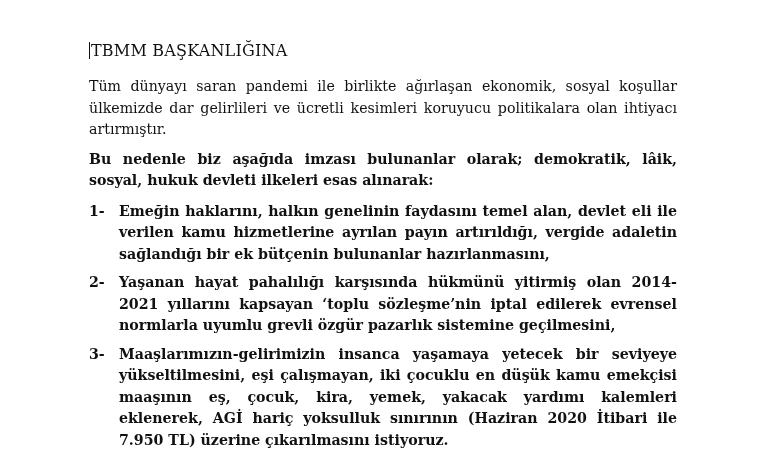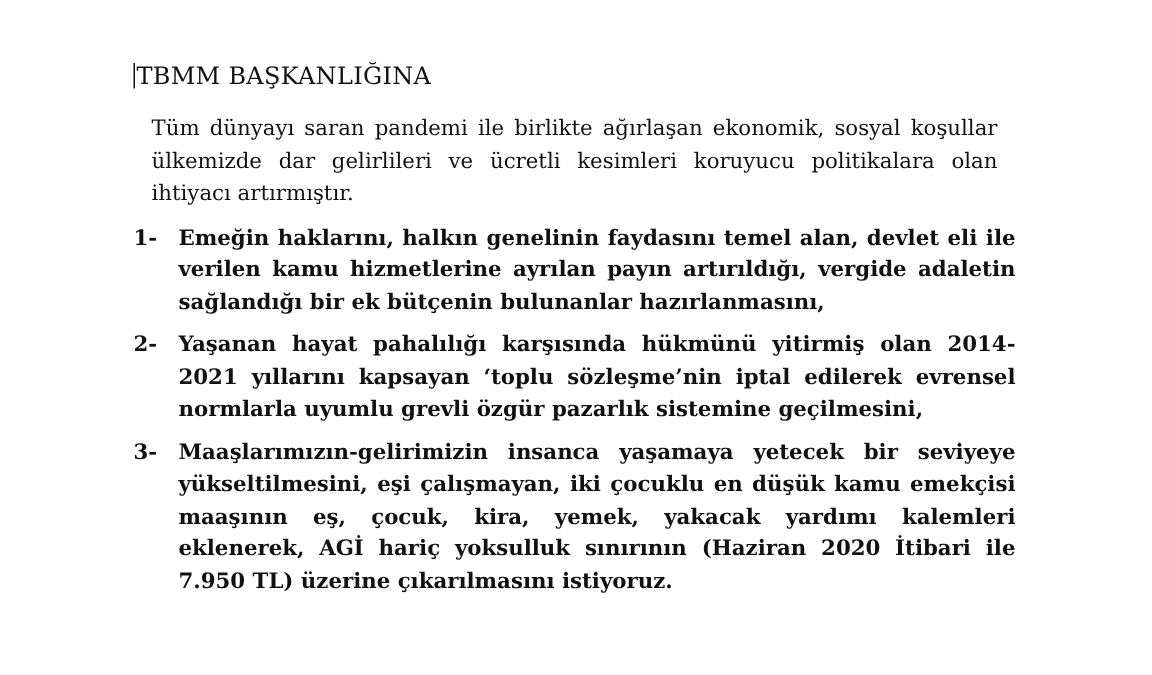--- a/index.html
+++ b/index.html
@@ -1,36 +1,37 @@
 <!DOCTYPE html>
 <html><head>
 <meta charset="utf-8">
 <style>
   html, body { margin: 0; padding: 0; background: #ffffff; }
   body { width: 768px; height: 450px; overflow: hidden; position: relative;
          font-family: "DejaVu Serif", "Liberation Serif", serif; color: #111; }
   .page { position: absolute; left: 89px; top: 40px; width: 588px; }
   .title { text-align: left; font-size: 16px; letter-spacing: 0.2px; margin: 0 0 14px 0; height: 22px; line-height: 22px; position: relative; }
   .title .cursor { display: inline-block; width: 1px; height: 17px; background: #111; vertical-align: -3px; margin-right: 1px; }
-  p { margin: 12px; font-size: 14.2px; line-height: 21.5px; text-align: justify; }
+  p { margin: 0; font-size: 14.2px; line-height: 21.5px; text-align: justify; }
   .intro { margin-bottom: 8px; }
   .lead { font-weight: bold; margin-bottom: 9px; }
   ol { list-style: none; margin: 0; padding: 0; }
   li { display: flex; font-weight: bold; font-size: 14.2px; line-height: 21.5px; margin-bottom: 7px; }
   li .num { flex: 0 0 30px; }
   li .txt { flex: 1; text-align: justify; }
 </style>
 </head>
 <body>
 
 <div class="page">
   <div class="title">
     <span class="cursor"></span><span>TBMM BAŞKANLIĞINA</span>
   </div>
   <p class="intro">Tüm dünyayı saran pandemi ile birlikte ağırlaşan ekonomik, sosyal koşullar ülkemizde dar gelirlileri ve ücretli kesimleri koruyucu politikalara olan ihtiyacı artırmıştır.</p>
+  <p class="lead">Bu nedenle biz aşağıda imzası bulunanlar olarak; demokratik, lâik, sosyal, hukuk devleti ilkeleri esas alınarak:</p>
   <ol>
     <li>
       <span class="num">1-</span>
       <span class="txt">Emeğin haklarını, halkın genelinin faydasını temel alan, devlet eli ile verilen kamu hizmetlerine ayrılan payın artırıldığı, vergide adaletin sağlandığı bir ek bütçenin bulunanlar hazırlanmasını,</span>
     </li>
     <li>
       <span class="num">2-</span>
       <span class="txt">Yaşanan hayat pahalılığı karşısında hükmünü yitirmiş olan 2014-2021 yıllarını kapsayan ‘toplu sözleşme’nin iptal edilerek evrensel normlarla uyumlu grevli özgür pazarlık sistemine geçilmesini,</span>
     </li>
     <li>

